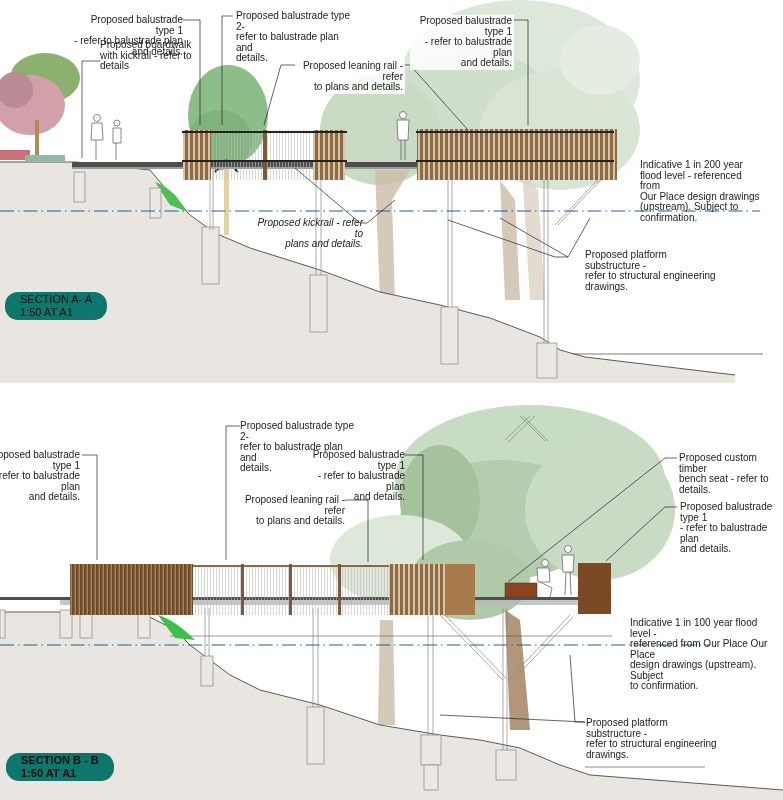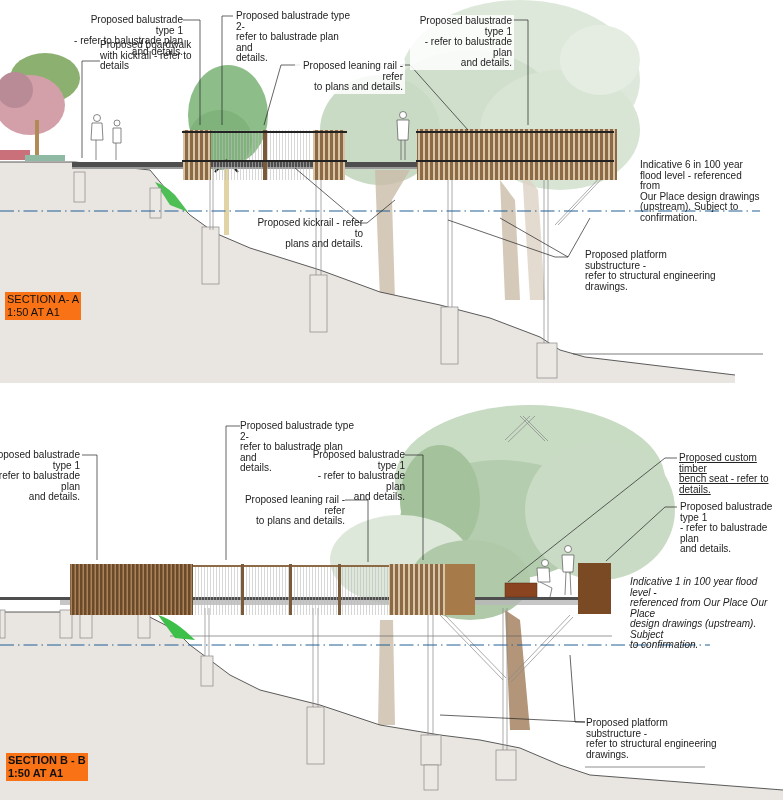--- a/index.html
+++ b/index.html
@@ -2,21 +2,21 @@
 <html><head>
 <meta charset="utf-8">
 <style>
   html,body{margin:0;padding:0;background:#fff;}
   body{width:783px;height:800px;position:relative;overflow:hidden;font-family:"Liberation Sans",sans-serif;}
   .sheet{position:absolute;left:0;top:0;width:783px;height:800px;}
   svg{position:absolute;left:0;top:0;}
   .note{position:absolute;font-size:10px;line-height:10.5px;color:#222;white-space:pre-line;}
   .note.right{text-align:right;}
   .note.bg{background:rgba(255,255,255,0.85);padding:1px 2px;}
-  .title{position:absolute;font-size:11px;line-height:13px;color:#111;background:#f97316;padding:1px 2px;white-space:pre-line;}
+  .title{position:absolute;font-size:11px;line-height:13px;color:#111;background:#0f766e;padding:1px 15px;white-space:pre-line;border-radius:13px;}
 </style>
 </head>
 <body>
 
 <div class="sheet">
 
 <svg width="783" height="800" viewBox="0 0 783 800">
   <defs>
     <pattern id="slats" width="5" height="10" patternUnits="userSpaceOnUse">
       <rect width="5" height="10" fill="#d9c4a6"></rect>
@@ -246,51 +246,51 @@
 - refer to balustrade plan
 and details.</div>
 <div class="note" style="left:236px;top:11px;width:120px;">Proposed balustrade type 2-
 refer to balustrade plan and
 details.</div>
 <div class="note right bg" style="left:295px;top:60px;width:106px;">Proposed leaning rail  - refer
 to plans and details.</div>
 <div class="note right bg" style="left:410px;top:15px;width:100px;">Proposed balustrade type 1
 - refer to balustrade plan
 and details.</div>
-<div class="note" style="left:640px;top:160px;width:120px;">Indicative 6 in 100 year
+<div class="note" style="left:640px;top:160px;width:120px;">Indicative 1 in 200 year
 flood level - referenced from
 Our Place design drawings
 (upstream). Subject to
 confirmation.</div>
-<div class="note right" style="left:253px;top:218px;width:110px;">Proposed kickrail - refer to
+<div class="note right" style="left:253px;top:218px;width:110px;font-style:italic;">Proposed kickrail - refer to
 plans and details.</div>
 <div class="note" style="left:585px;top:250px;width:135px;">Proposed platform substructure -
 refer to structural engineering
 drawings.</div>
 <div class="title" style="left:5px;top:292px;">SECTION A- A
 1:50 AT A1</div>
 
 <div class="note right" style="left:-25px;top:450px;width:105px;">Proposed balustrade type 1
 - refer to balustrade plan
 and details.</div>
 <div class="note" style="left:240px;top:421px;width:115px;">Proposed balustrade type 2-
 refer to balustrade plan and
 details.</div>
 <div class="note right" style="left:302px;top:450px;width:103px;">Proposed balustrade type 1
 - refer to balustrade plan
 and details.</div>
 <div class="note right" style="left:240px;top:495px;width:105px;">Proposed leaning rail  - refer
 to plans and details.</div>
-<div class="note" style="left:679px;top:453px;width:100px;text-decoration:underline;">Proposed custom timber
+<div class="note" style="left:679px;top:453px;width:100px;">Proposed custom timber
 bench seat - refer to
 details.</div>
 <div class="note" style="left:680px;top:502px;width:103px;">Proposed balustrade type 1
 - refer to balustrade plan
 and details.</div>
-<div class="note" style="left:630px;top:577px;width:150px;font-style:italic;">Indicative 1 in 100 year flood level -
+<div class="note" style="left:630px;top:618px;width:150px;">Indicative 1 in 100 year flood level -
 referenced from Our Place Our Place
 design drawings (upstream). Subject
 to confirmation.</div>
 <div class="note" style="left:586px;top:718px;width:135px;">Proposed platform substructure -
 refer to structural engineering
 drawings.</div>
 <div class="title" style="left:6px;top:753px;font-weight:bold;">SECTION B - B
 1:50 AT A1</div>
 
 </div>

